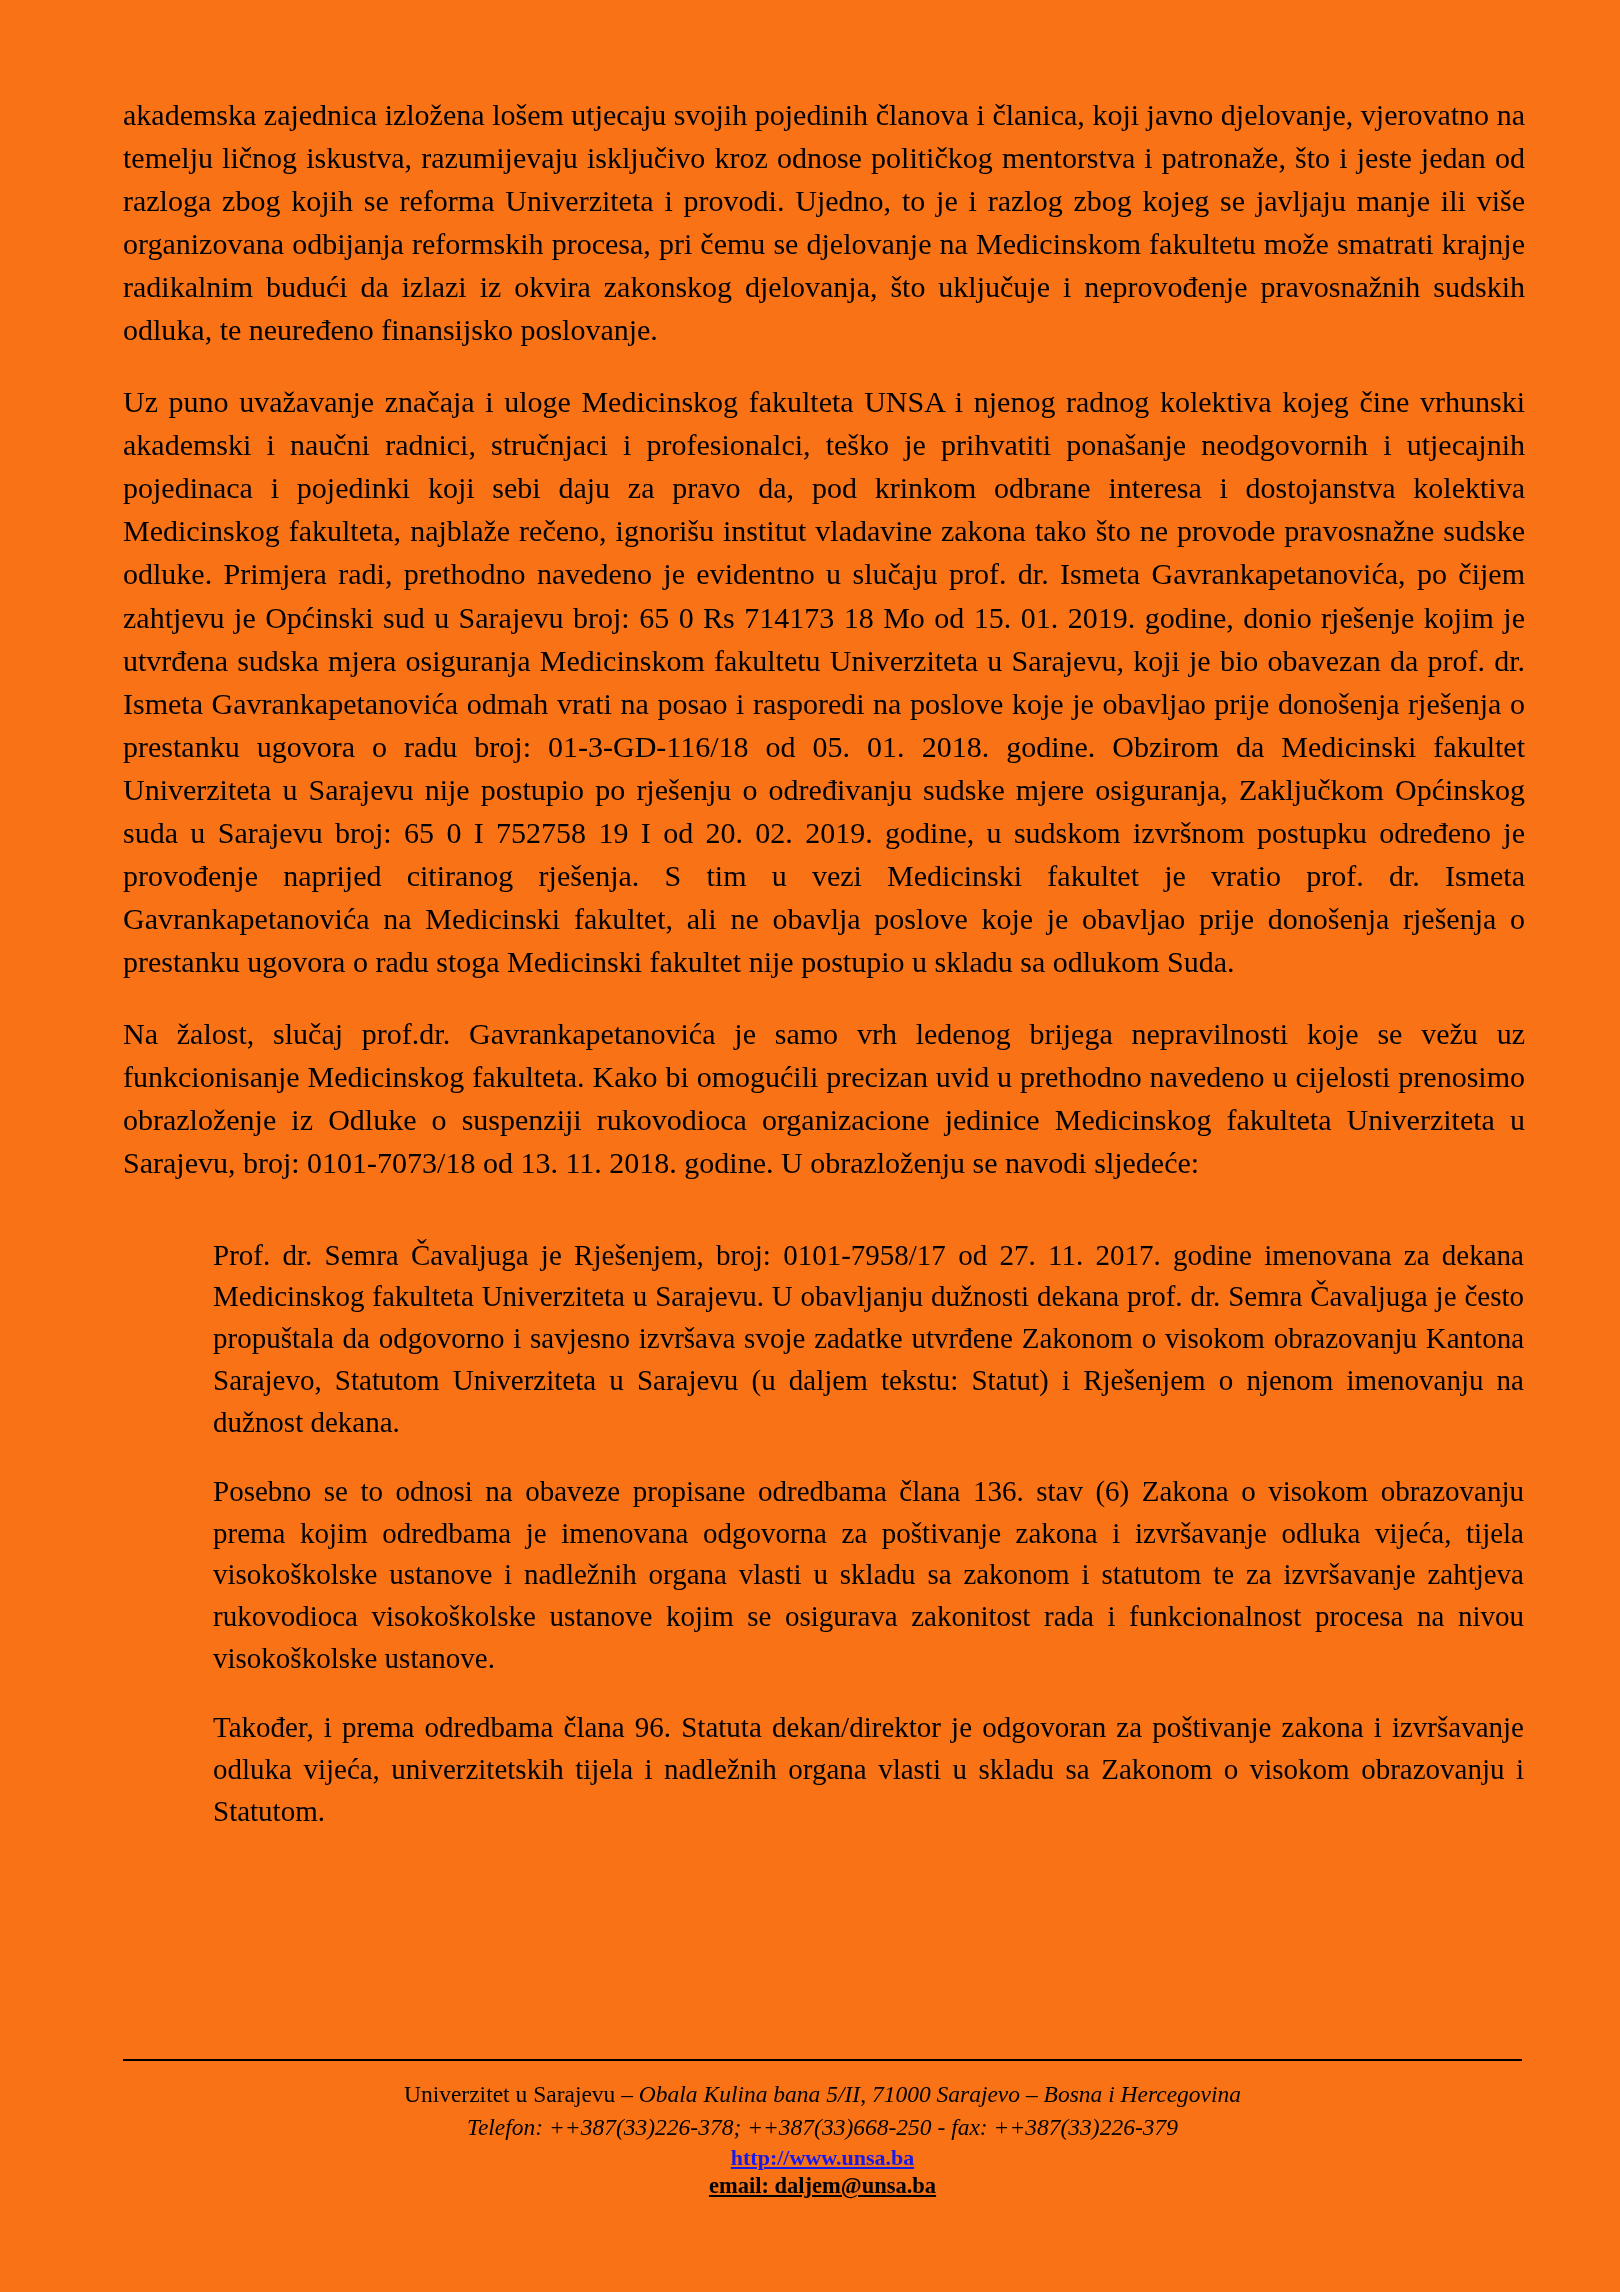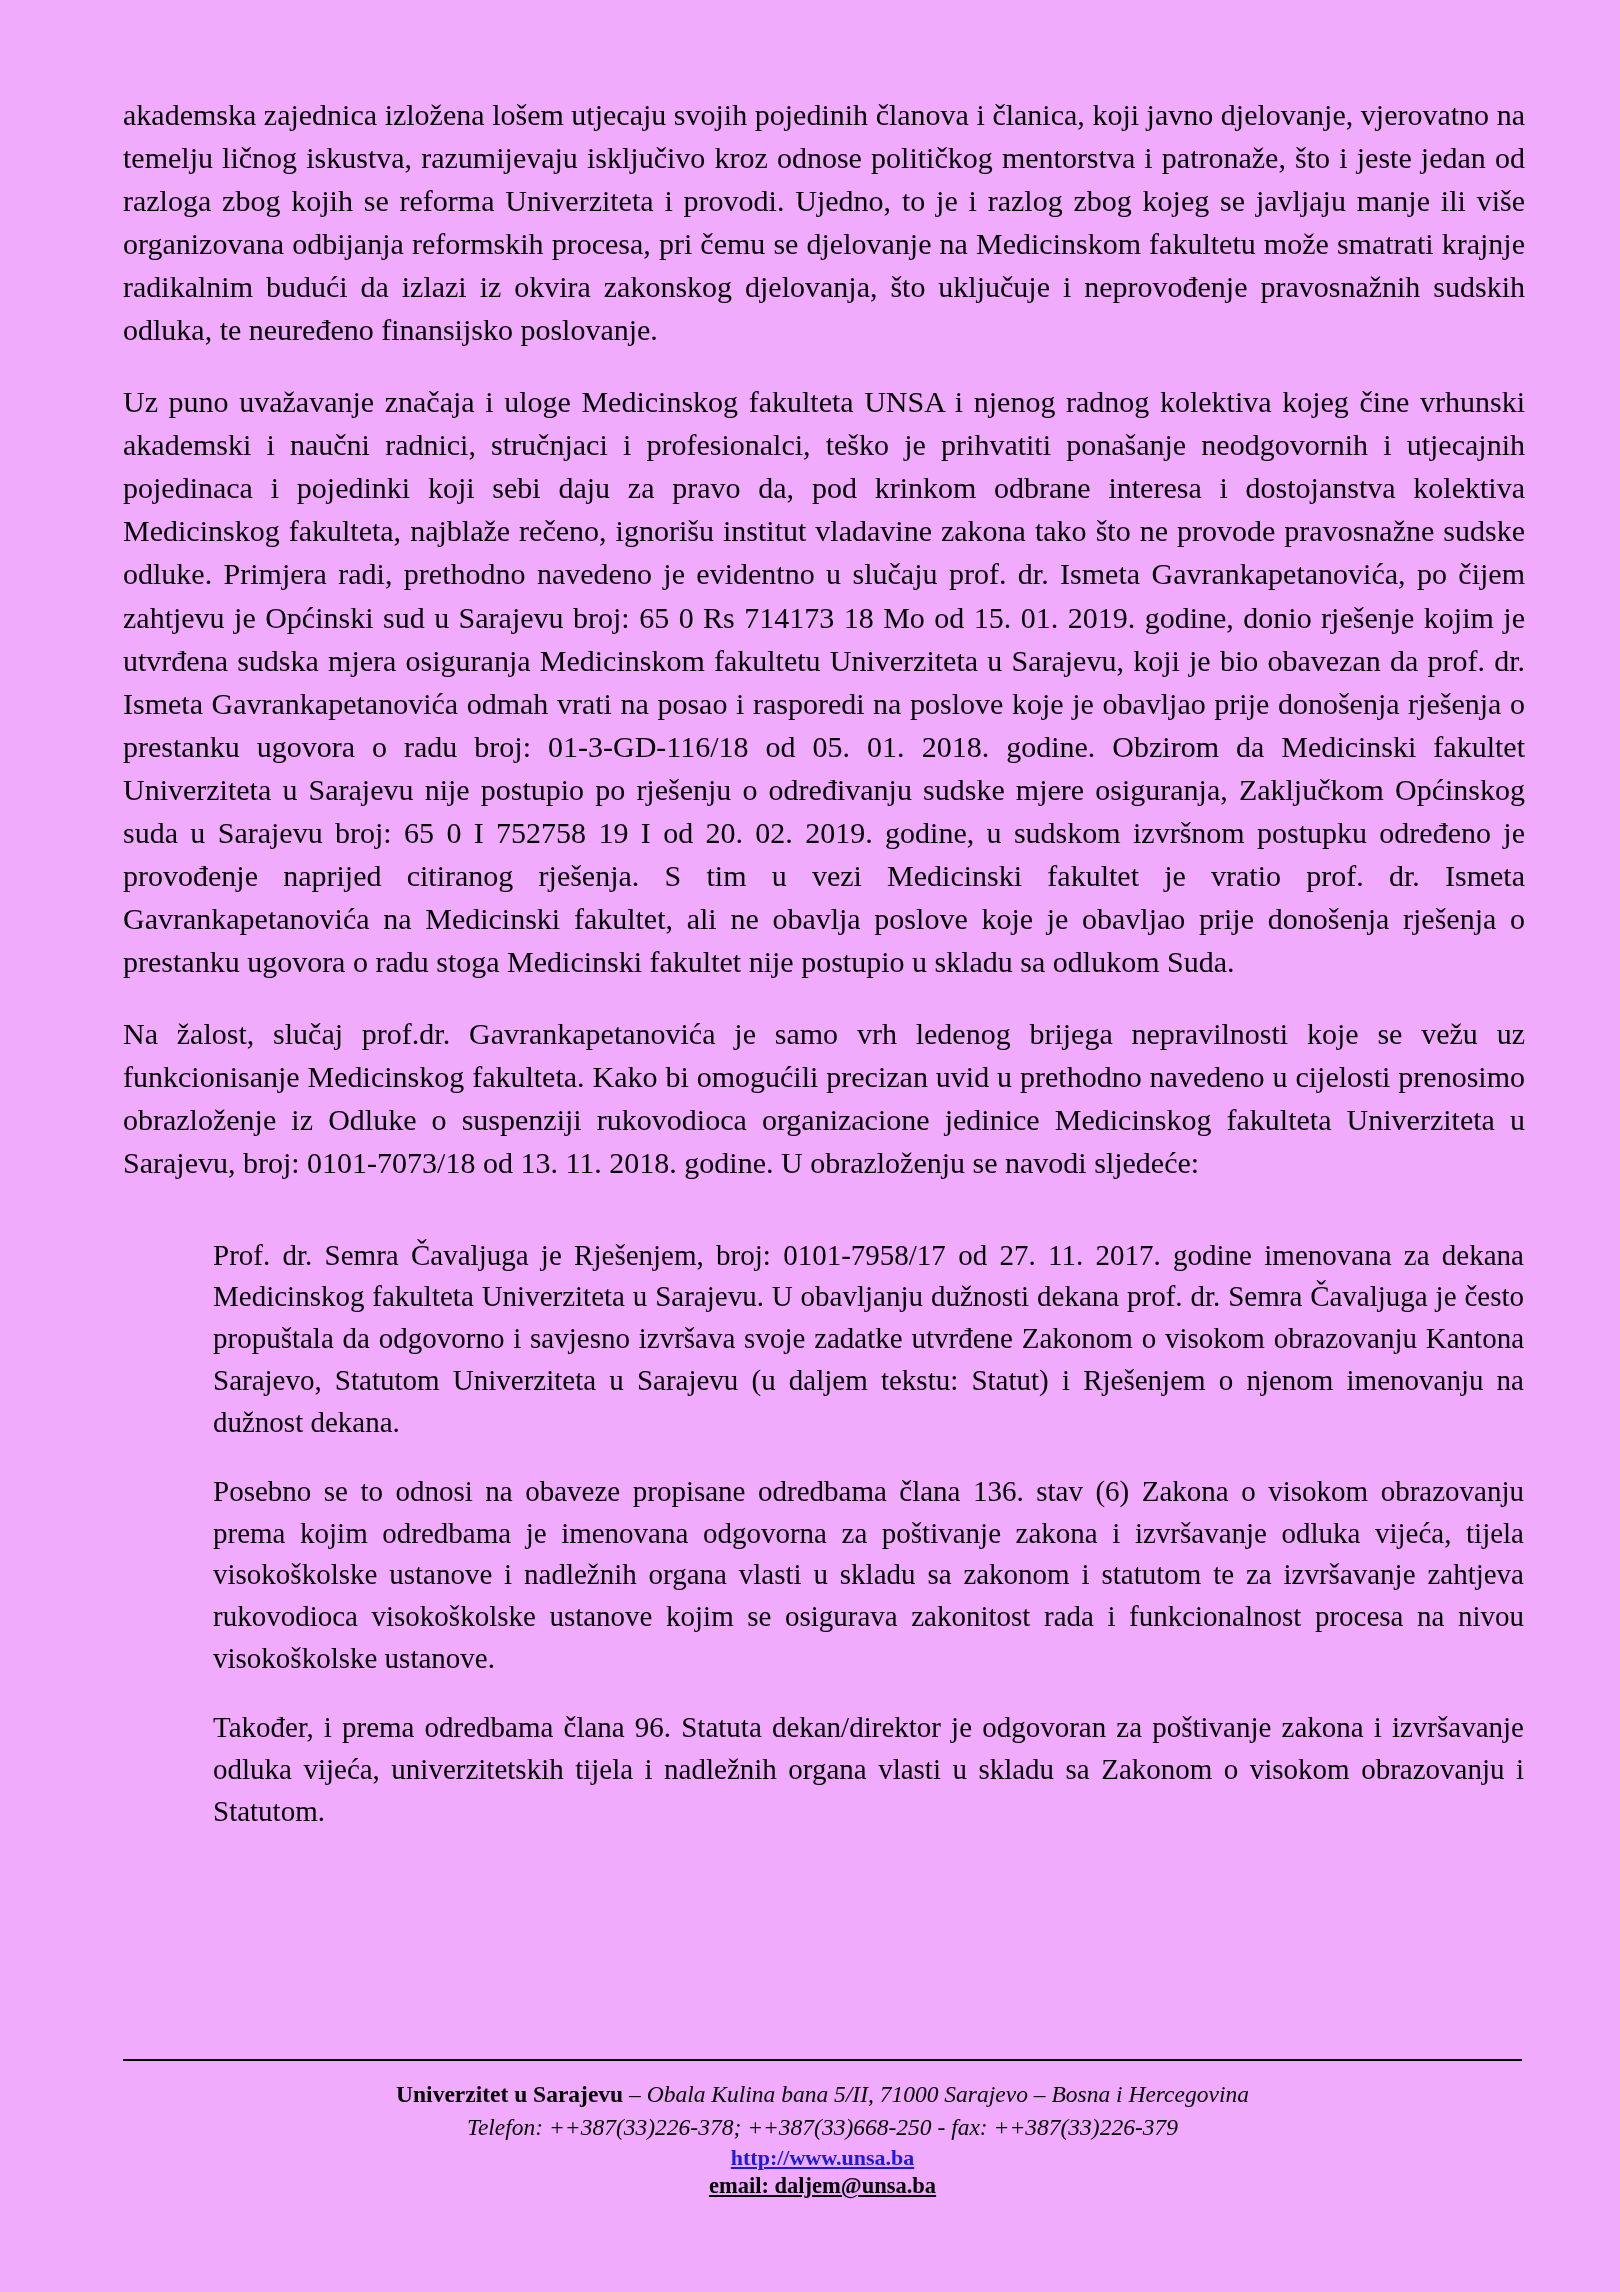--- a/index.html
+++ b/index.html
@@ -9,21 +9,21 @@
   }
   body {
     font-family: "Liberation Serif", "DejaVu Serif", serif;
     color: #000000;
   }
   .page {
     position: relative;
     width: 1620px;
     height: 2293px;
     margin: 0 auto;
-    background: #f0abfc;
+    background: #f97316;
     box-sizing: border-box;
     padding: 93px 98px 0 123px;
   }
   .doc-body {
     width: 1402px;
   }
   p.para {
     margin: 0 0 29px 0;
     font-size: 30px;
     line-height: 1.435;
@@ -59,21 +59,21 @@
     margin: 0 0 17.6px 0;
     width: 100%;
   }
   .footer-line {
     font-size: 23.5px;
     line-height: 1.33;
     font-style: italic;
     white-space: nowrap;
   }
   .footer-line .org {
-    font-weight: bold;
+    font-weight: normal;
     font-style: normal;
   }
   .footer-link {
     color: #1a1ae6;
     text-decoration: underline;
     font-style: normal;
     font-weight: bold;
     font-size: 22px;
   }
   .footer-email {

